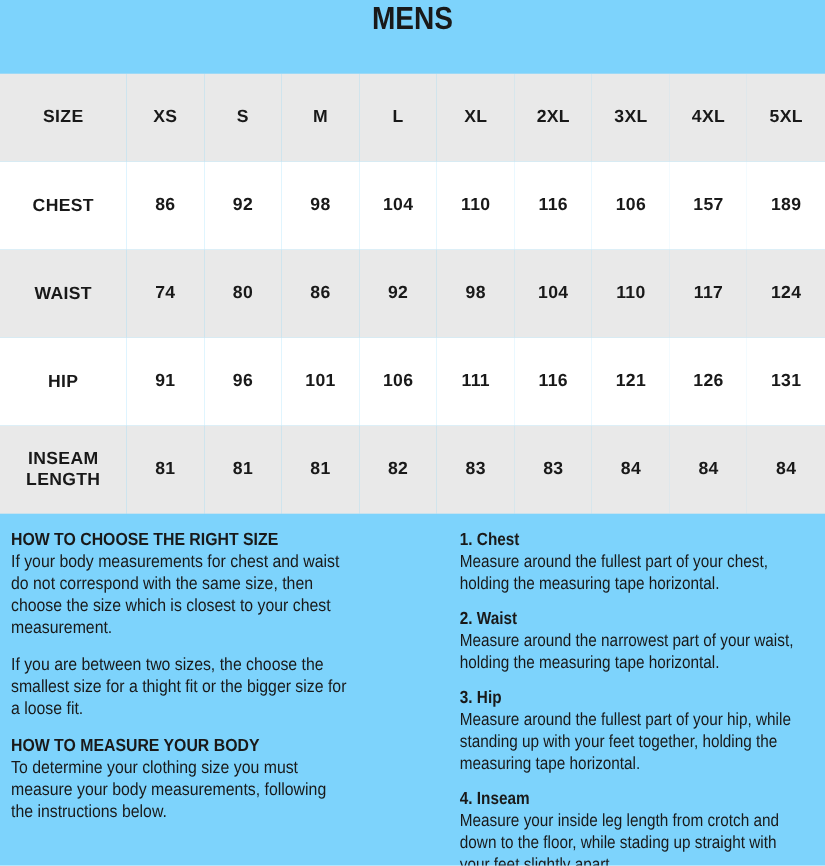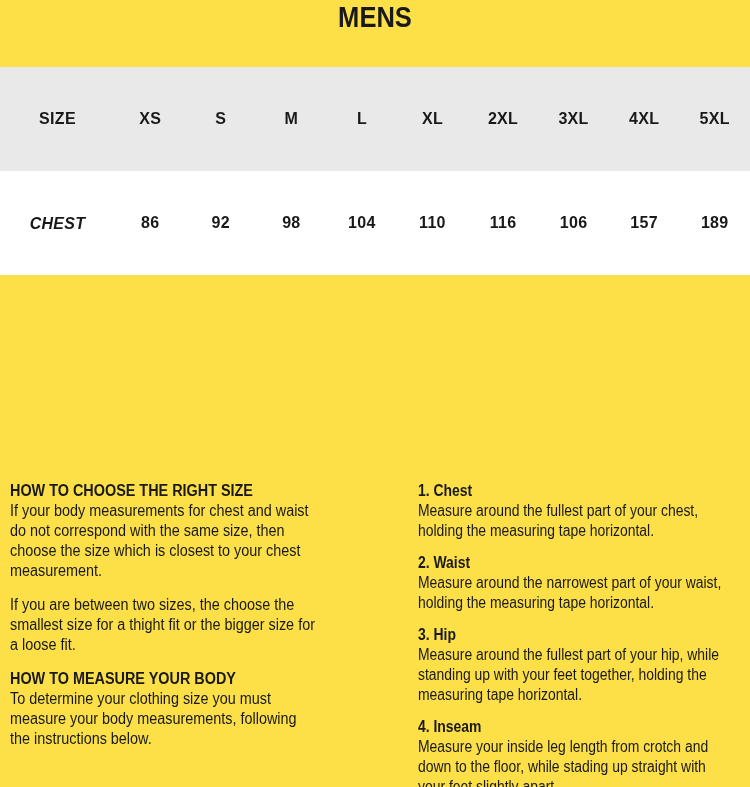--- a/index.html
+++ b/index.html
@@ -1,21 +1,21 @@
 <!DOCTYPE html>
 <html><head>
 <meta charset="utf-8">
 <style>
   html, body { margin: 0; padding: 0; background: #ffffff; }
 
   .page {
     position: relative;
     width: 750px;
     height: 787px;
-    background: #fde047;
+    background: #7dd3fc;
     color: #191919;
     font-family: "Liberation Sans", sans-serif;
     overflow: hidden;
   }
 
   
   .page-title {
     margin: 0;
     padding-top: 3px;
     height: 29px;
@@ -30,32 +30,32 @@
   
   table.size-table {
     width: 750px;
     margin-top: 35px;
     border-collapse: collapse;
     table-layout: fixed;
   }
   table.size-table col.label-col { width: 115px; }
   table.size-table th, table.size-table td {
     height: 80px;
-    padding: 12px 6px;
+    padding: 0 6px;
     text-align: center;
     vertical-align: middle;
     font-size: 16px;
     font-weight: 700;
     letter-spacing: 0.3px;
     color: #191919;
   }
   table.size-table thead tr { background: #e9e9e9; }
   table.size-table tbody tr:nth-child(even) { background: #e9e9e9; }
   table.size-table tbody tr:nth-child(odd) { background: #ffffff; }
-  table.size-table th.row-label { line-height: 19px; font-style: italic; }
+  table.size-table th.row-label { line-height: 19px; }
 
   
   .text-col {
     position: absolute;
     top: 481px;
     transform-origin: 0 0;
   }
   .col-left  { left: 10px;  width: 400px; transform: scaleX(0.90); }
   .col-right { left: 418px; width: 385px; transform: scaleX(0.87); }
 
@@ -113,20 +113,56 @@
           <td>86</td>
           <td>92</td>
           <td>98</td>
           <td>104</td>
           <td>110</td>
           <td>116</td>
           <td>106</td>
           <td>157</td>
           <td>189</td>
         </tr>
+        <tr>
+          <th class="row-label">WAIST</th>
+          <td>74</td>
+          <td>80</td>
+          <td>86</td>
+          <td>92</td>
+          <td>98</td>
+          <td>104</td>
+          <td>110</td>
+          <td>117</td>
+          <td>124</td>
+        </tr>
+        <tr>
+          <th class="row-label">HIP</th>
+          <td>91</td>
+          <td>96</td>
+          <td>101</td>
+          <td>106</td>
+          <td>111</td>
+          <td>116</td>
+          <td>121</td>
+          <td>126</td>
+          <td>131</td>
+        </tr>
+        <tr>
+          <th class="row-label">INSEAM LENGTH</th>
+          <td>81</td>
+          <td>81</td>
+          <td>81</td>
+          <td>82</td>
+          <td>83</td>
+          <td>83</td>
+          <td>84</td>
+          <td>84</td>
+          <td>84</td>
+        </tr>
       </tbody>
   </table>
 
   <div class="text-col col-left">
     <h2>HOW TO CHOOSE THE RIGHT SIZE</h2>
     <p>If your body measurements for chest and waist
 do not correspond with the same size, then
 choose the size which is closest to your chest
 measurement.</p>
     <p>If you are between two sizes, the choose the

